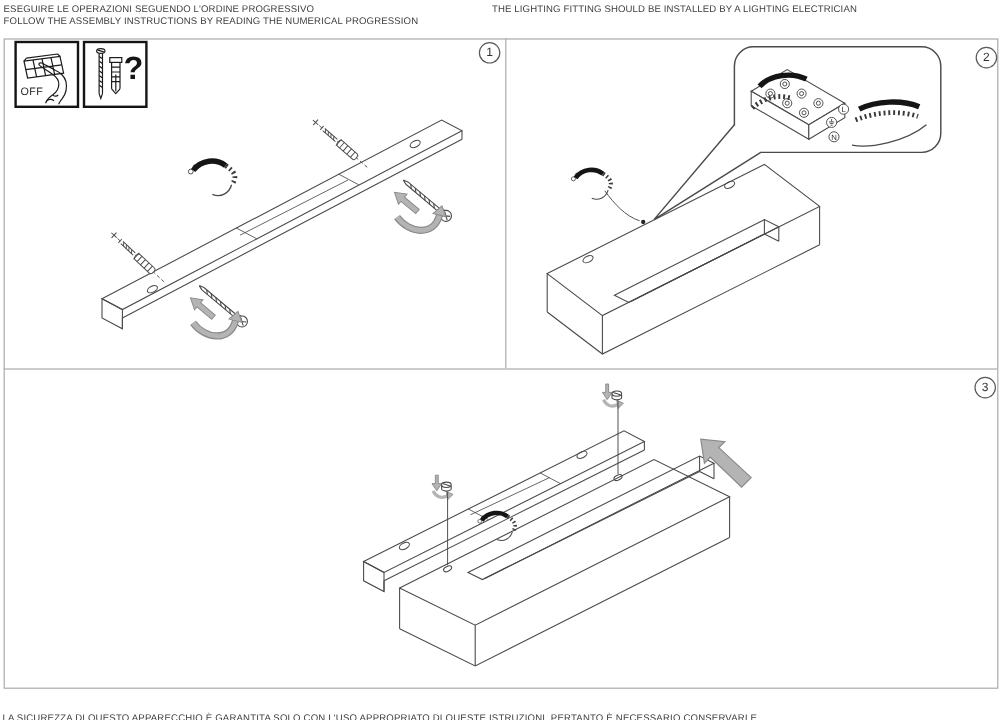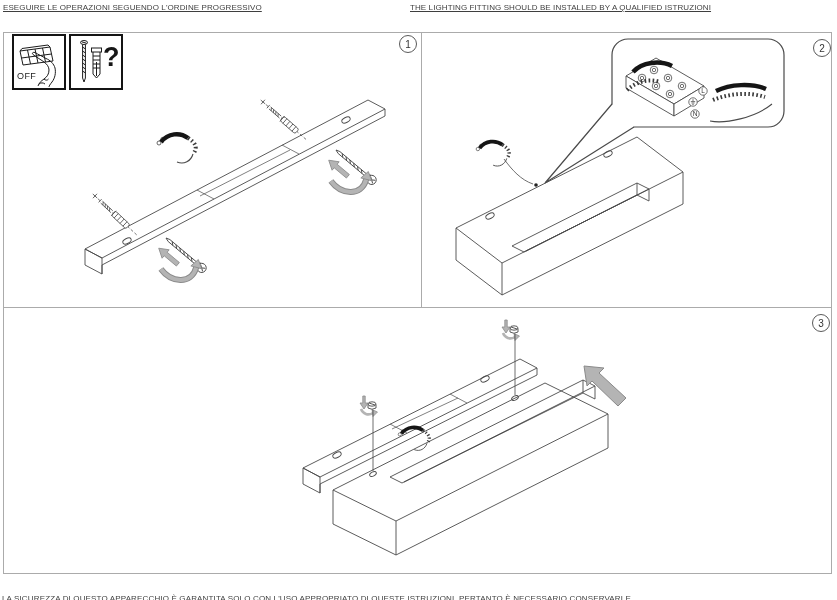--- a/index.html
+++ b/index.html
@@ -1,18 +1,18 @@
 <!DOCTYPE html>
 <html><head>
 <meta charset="utf-8">
 <style>
   html,body{margin:0;padding:0;background:#fff;}
   .page{position:relative;width:837px;height:600px;background:#fff;overflow:hidden;
         font-family:"Liberation Sans","DejaVu Sans",sans-serif;color:#3f3f3f;}
-  .hdr{position:absolute;font-size:8px;line-height:9.5px;letter-spacing:.1px;white-space:nowrap;text-decoration:underline;}
+  .hdr{position:absolute;font-size:8px;line-height:9.5px;letter-spacing:.1px;white-space:nowrap;}
   .hdr-left{left:3px;top:3px;}
   .hdr-right{left:410px;top:3px;}
   .frame{position:absolute;left:3px;top:32px;width:827px;height:540px;border:1px solid #ababab;}
   .div-v{position:absolute;left:421px;top:32px;width:1px;height:275px;background:#ababab;}
   .div-h{position:absolute;left:3px;top:307px;width:828px;height:1px;background:#ababab;}
   .badge{position:absolute;width:16px;height:16px;border:1px solid #5a5a5a;border-radius:50%;
          background:#fff;display:flex;align-items:center;justify-content:center;
          font-size:10px;color:#333;}
   .iconbox{position:absolute;width:54px;height:56px;border:2.5px solid #141414;background:#fff;
            box-sizing:border-box;}
@@ -24,23 +24,24 @@
   .footer{position:absolute;left:2px;top:594px;font-size:8px;line-height:10px;
           letter-spacing:.15px;white-space:nowrap;}
 </style>
 </head>
 <body>
 
 <div class="page">
 
   <div class="hdr hdr-left">
     <div>ESEGUIRE LE OPERAZIONI SEGUENDO L'ORDINE PROGRESSIVO</div>
+    <div>FOLLOW THE ASSEMBLY INSTRUCTIONS BY READING THE NUMERICAL PROGRESSION</div>
   </div>
   <div class="hdr hdr-right">
-    <div>THE LIGHTING FITTING SHOULD BE INSTALLED BY A QUALIFIED ISTRUZIONI</div>
+    <div>THE LIGHTING FITTING SHOULD BE INSTALLED BY A LIGHTING ELECTRICIAN</div>
   </div>
 
   <div class="frame"></div>
   <div class="div-v"></div>
   <div class="div-h"></div>
 
   <svg class="art" width="837" height="600" viewBox="0 0 837 600">
     <defs>
 
       <g id="ps" stroke="#4a4a4a" stroke-width="0.8" fill="none">

